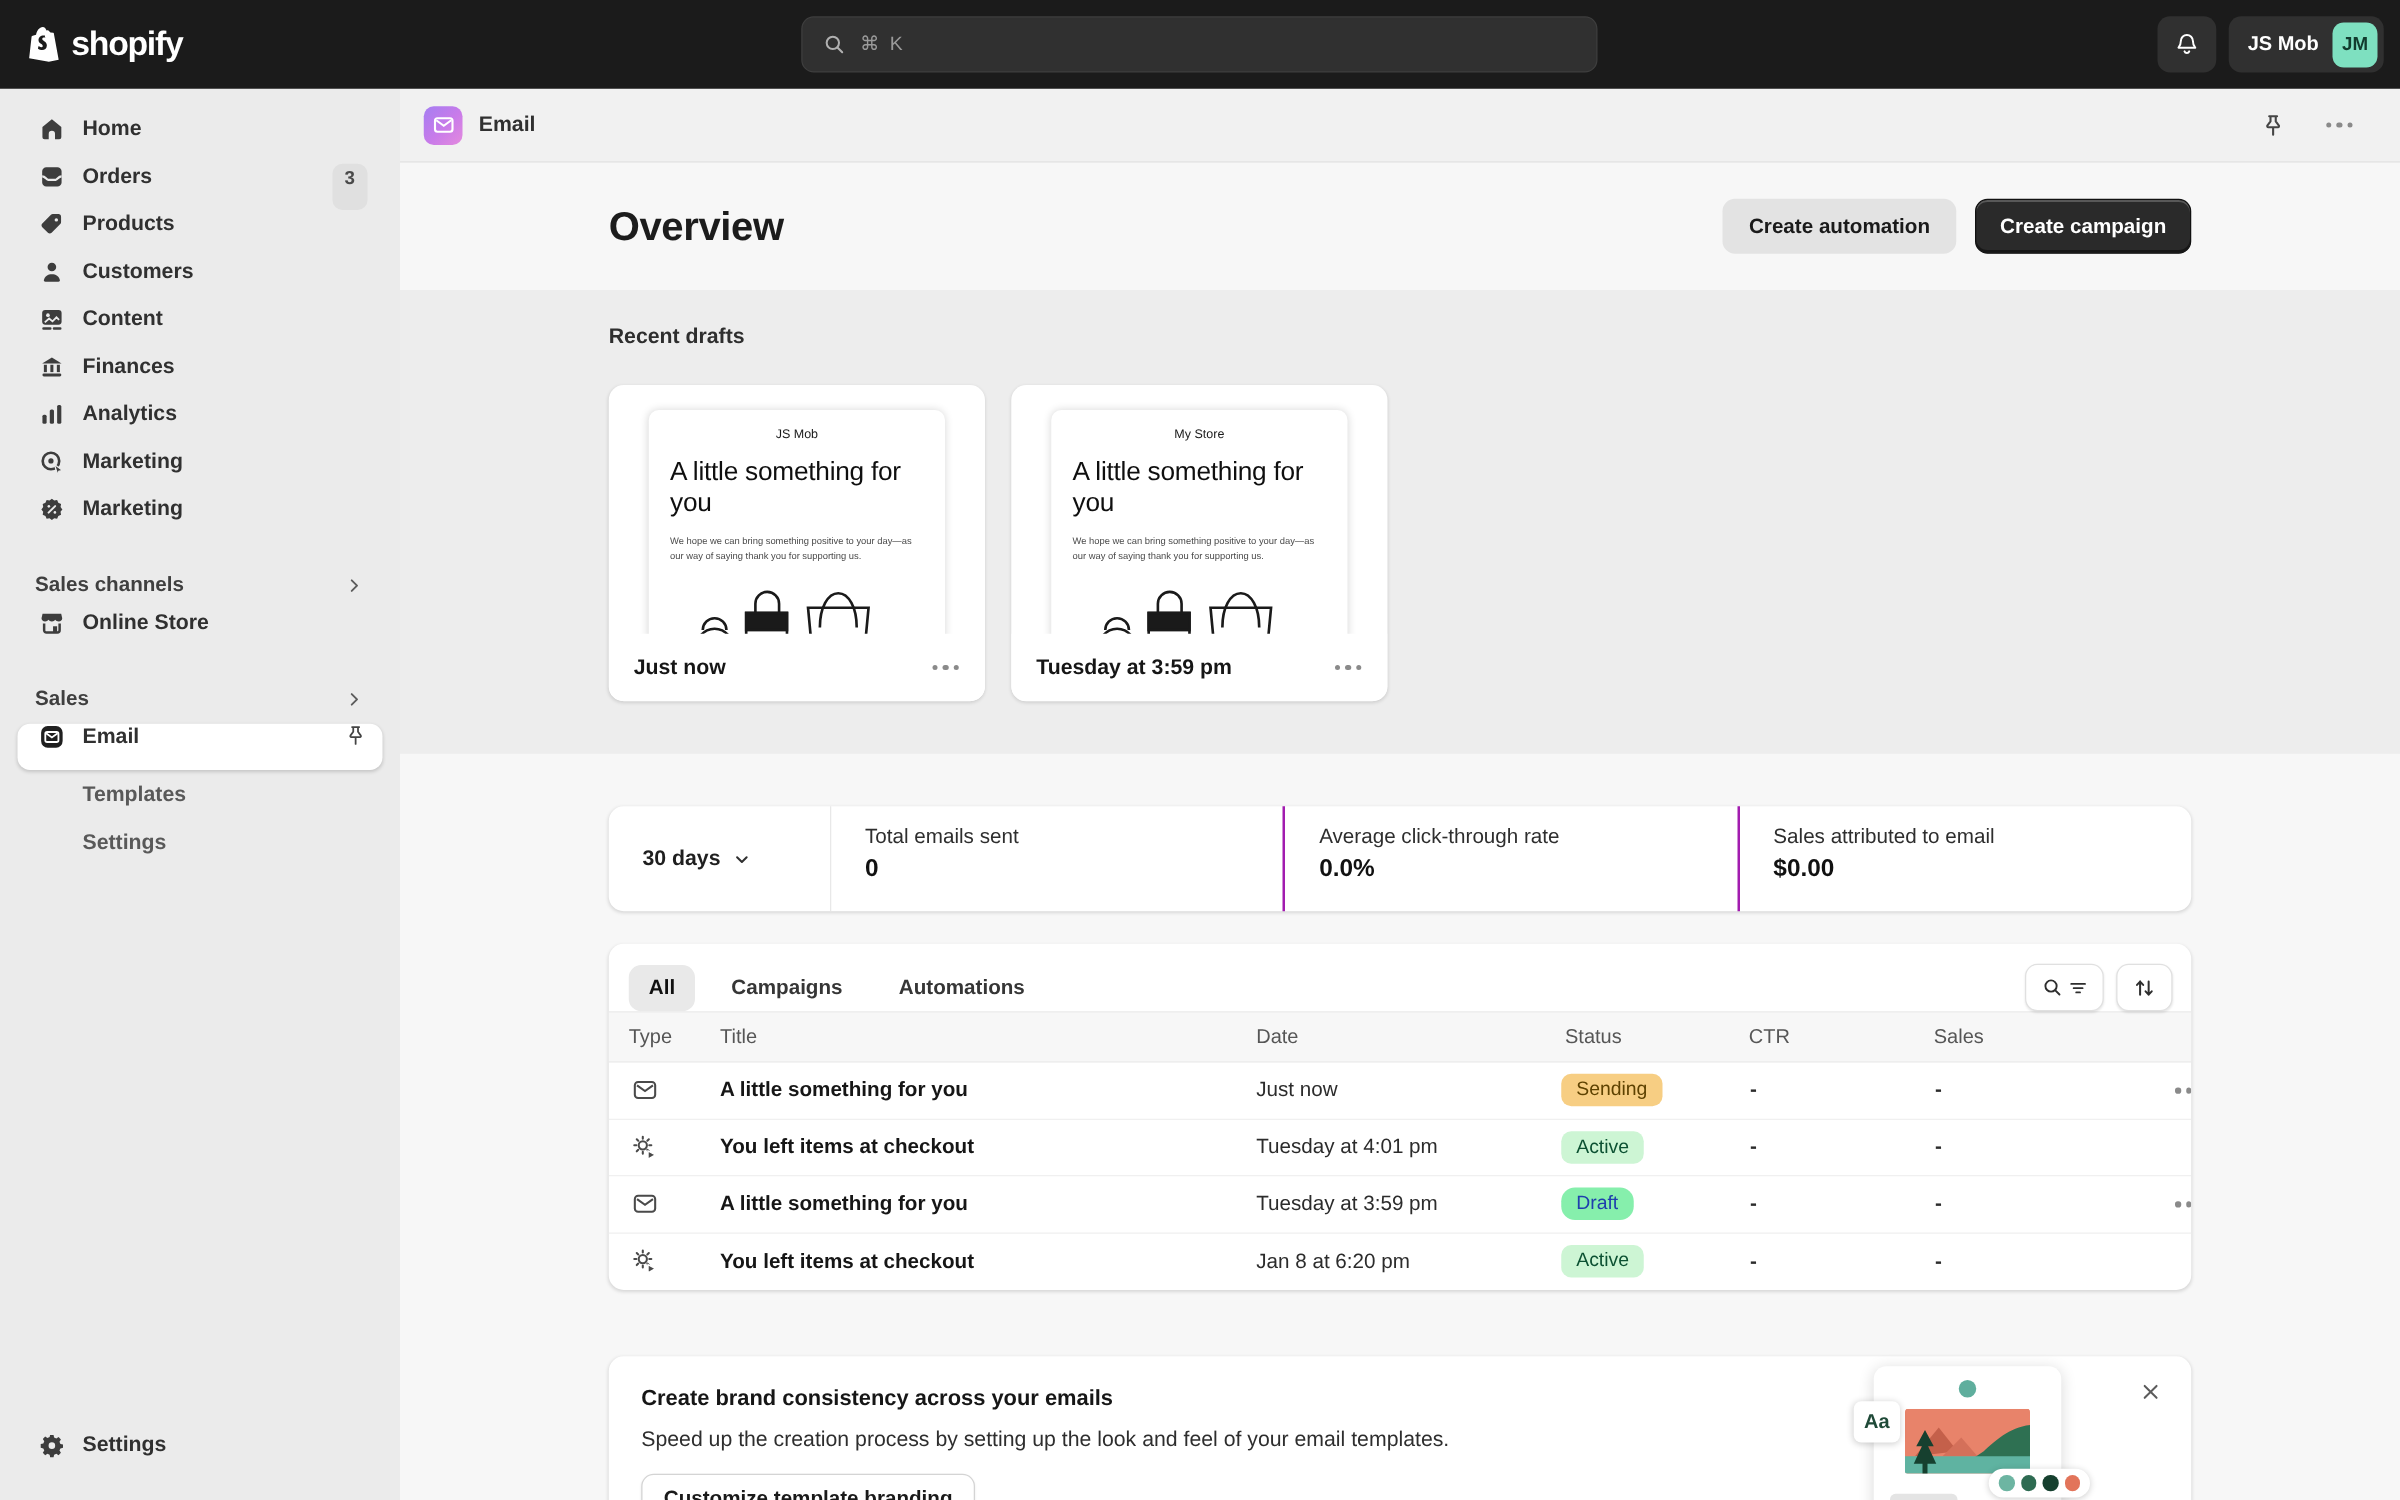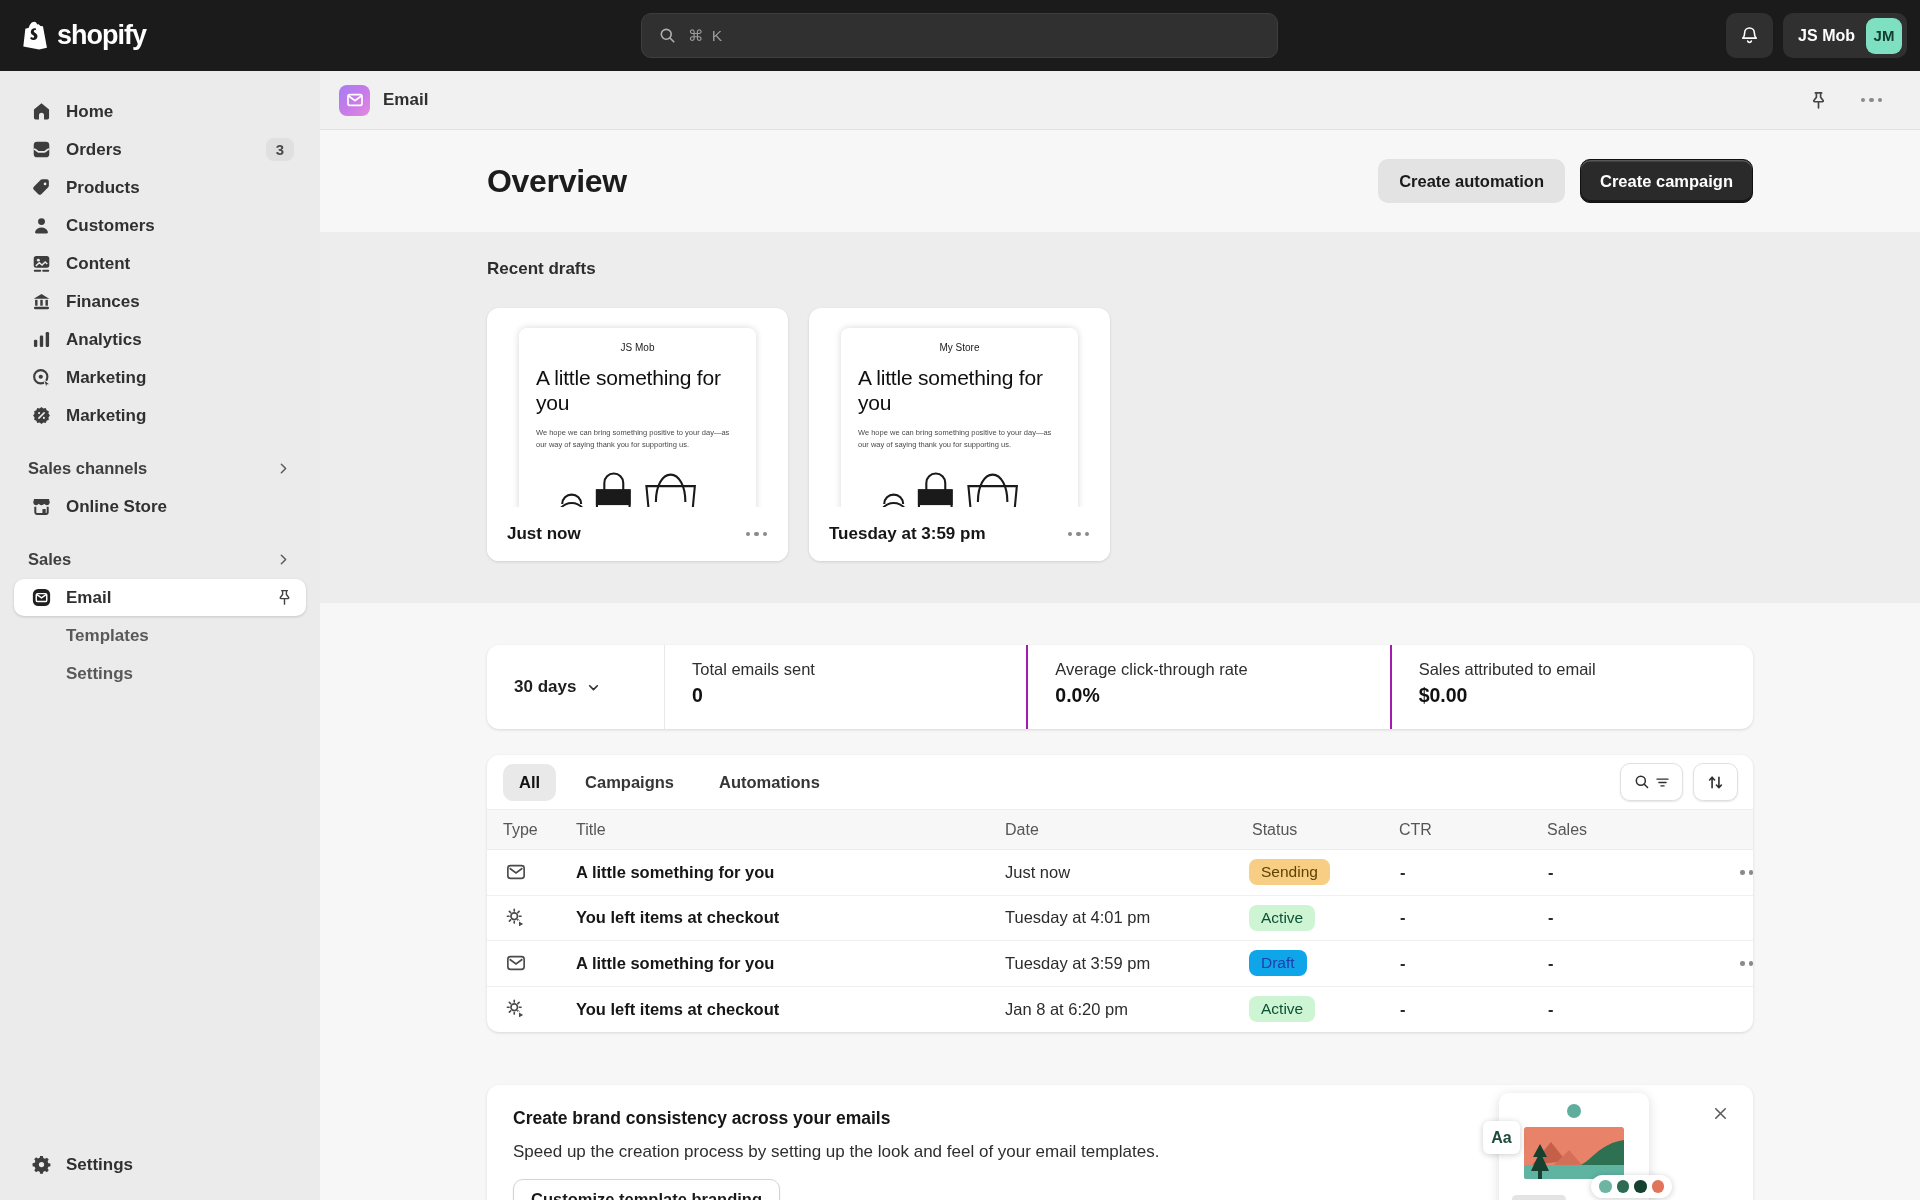--- a/index.html
+++ b/index.html
@@ -17,21 +17,21 @@
   .search input::placeholder{color:#b0b0b0}
   .search .shortcut{color:#9a9a9a;font-size:15.5px;letter-spacing:2px;white-space:nowrap}
   .topbar-right{margin-left:auto;display:flex;align-items:center;gap:10px;margin-right:13px}
   .bell-btn{width:47px;height:45px;background:#303030;border:none;border-radius:10px;display:flex;align-items:center;justify-content:center}
   .user-pill{height:45px;background:#303030;border:none;border-radius:10px;display:flex;align-items:center;gap:11px;padding:0 5px 0 15px}
   .user-name{color:#fff;font-size:16px;font-weight:bold}
   .avatar{width:36px;height:36px;border-radius:9px;background:#7ee0c0;color:#123c2e;font-size:15px;font-weight:bold;display:flex;align-items:center;justify-content:center}
 
   
   .sidebar{position:absolute;top:71px;left:0;width:320px;height:1129px;background:#ebebeb;padding-top:21px}
-  .nav-item{height:37px;margin:1px 14px;border-radius:10px;display:flex;align-items:center;padding:0 12px 0 17px;gap:14px;cursor:pointer}
+  .nav-item{height:37px;margin:1px 14px;border-radius:10px;display:flex;padding:0 12px 0 17px;gap:14px;cursor:pointer}
   .nav-item.active{background:#fff;box-shadow:0 1px 3px rgba(0,0,0,.16)}
   .nav-icon{width:21px;height:21px;color:#3d3d3d;flex:none}
   .nav-label{font-size:17px;font-weight:600;color:#303030}
   .nav-badge{margin-left:auto;background:#e0e0e0;border-radius:8px;font-size:15px;color:#4a4a4a;padding:3px 10px;font-weight:600}
   .pin-tail{margin-left:auto;color:#444}
   .section-row{display:flex;align-items:center;justify-content:space-between;margin:16px 14px 2px;padding:0 14px 0 14px;height:36px;cursor:pointer}
   .section-label{font-size:16.5px;font-weight:600;color:#3f3f3f}
   .chev{color:#5c5c5c}
   .sub-item{height:37px;margin:1px 14px;padding-left:52px;display:flex;align-items:center;font-size:17px;font-weight:600;color:#595959;border-radius:10px;cursor:pointer}
   .sidebar-footer{position:absolute;bottom:16px;left:0;right:0}
@@ -70,21 +70,21 @@
   
   .stats-card{margin-top:42px;height:84px;background:#fff;border-radius:12px;box-shadow:0 1px 3px rgba(0,0,0,.13);display:flex}
   .range-cell{width:178px;border-right:1px solid #e8e8e8;display:flex;align-items:center;padding-left:27px;gap:9px;font-size:17px;font-weight:600;color:#1f1f1f;cursor:pointer}
   .metric{flex:1;border-right:2px solid #a21caf;padding:15px 0 0 27px}
   .metric:last-child{border-right:none}
   .metric-label{font-size:16.5px;color:#2e2e2e}
   .metric-value{font-size:19.5px;font-weight:bold;color:#111;margin-top:5px}
 
   
   .table-card{margin-top:26px;background:#fff;border-radius:12px;box-shadow:0 1px 3px rgba(0,0,0,.13);overflow:hidden}
-  .tabs-row{height:54px;display:flex;align-items:center;padding:0 15px 0 16px}
+  .tabs-row{height:54px;display:flex;align-items:flex-end;padding:0 15px 0 16px}
   .tab{font-size:16.5px;font-weight:600;color:#363636;padding:9px 16px;border-radius:10px;background:none;border:none}
   .tab.active{background:#e9e9e9;color:#111}
   .tab+.tab{margin-left:13px}
   .tab-actions{margin-left:auto;display:flex;gap:10px}
   .icon-btn{height:38px;border:1px solid #e0e0e0;background:#fff;border-radius:10px;box-shadow:0 1px 2px rgba(0,0,0,.1);display:flex;align-items:center;justify-content:center;color:#2e2e2e}
   .icon-btn.wide{width:63px;gap:3px}
   .icon-btn.narrow{width:45px}
   .grid{display:grid;grid-template-columns:73px 429px 247px 147px 148px 115px 1fr;align-items:center}
   .thead{height:41px;background:#f7f7f7;border-top:1px solid #ececec;border-bottom:1px solid #ececec;color:#565656;font-size:16px}
   .thead>div{padding-left:16px}
@@ -505,21 +505,21 @@
 
       <div class="grid trow">
         <div class="cell-type">
           <svg viewBox="0 0 20 20" width="22" height="22" fill="none" stroke="currentColor" stroke-width="1.5">
               <rect x="2.6" y="4.2" width="14.8" height="11.6" rx="2.4"></rect>
               <path d="M4.2 6.6 10 10.8l5.8-4.2"></path>
             </svg>
         </div>
         <div class="cell-title">A little something for you</div>
         <div class="cell-date">Tuesday at 3:59 pm</div>
-        <div class="cell-status"><span class="badge" style="background: #0ea5e9; color: rgb(31, 63, 173);">Draft</span></div>
+        <div class="cell-status"><span class="badge" style="background: #86efac; color: rgb(31, 63, 173); border-radius: 11px;">Draft</span></div>
         <div class="cell-dash">-</div>
         <div class="cell-dash">-</div>
         <div class="cell-actions">
             <button class="dots-btn">
               <i></i>
               <i></i>
             </button>
           </div>
       </div>
 

